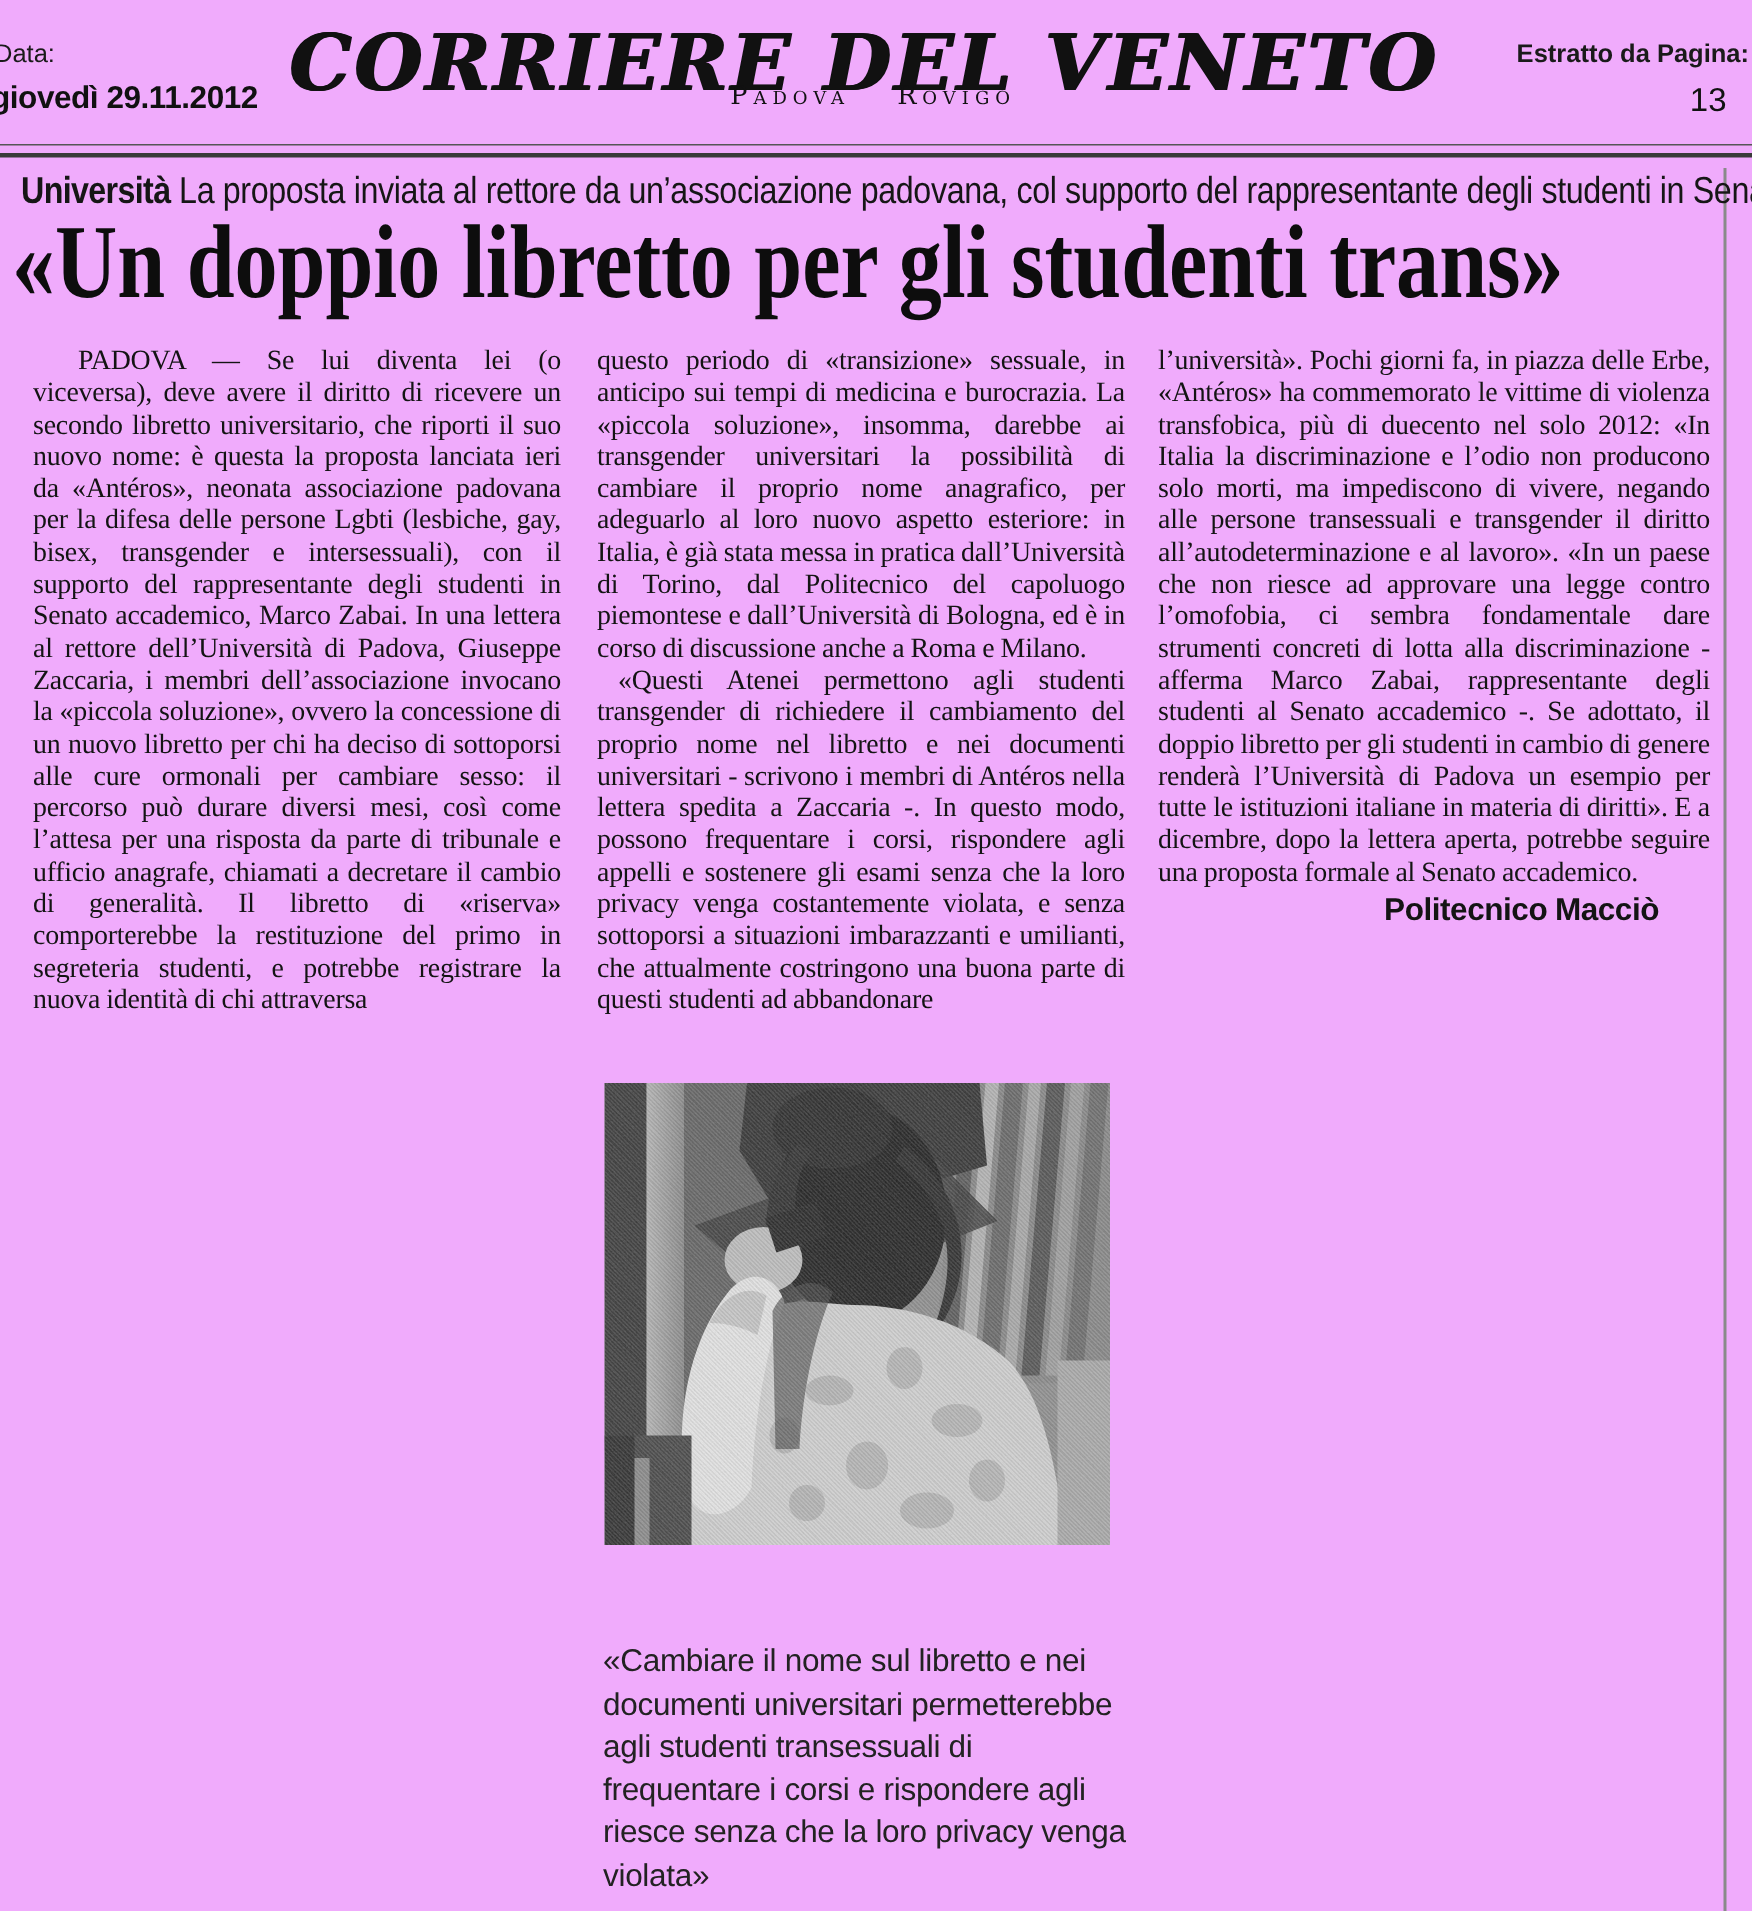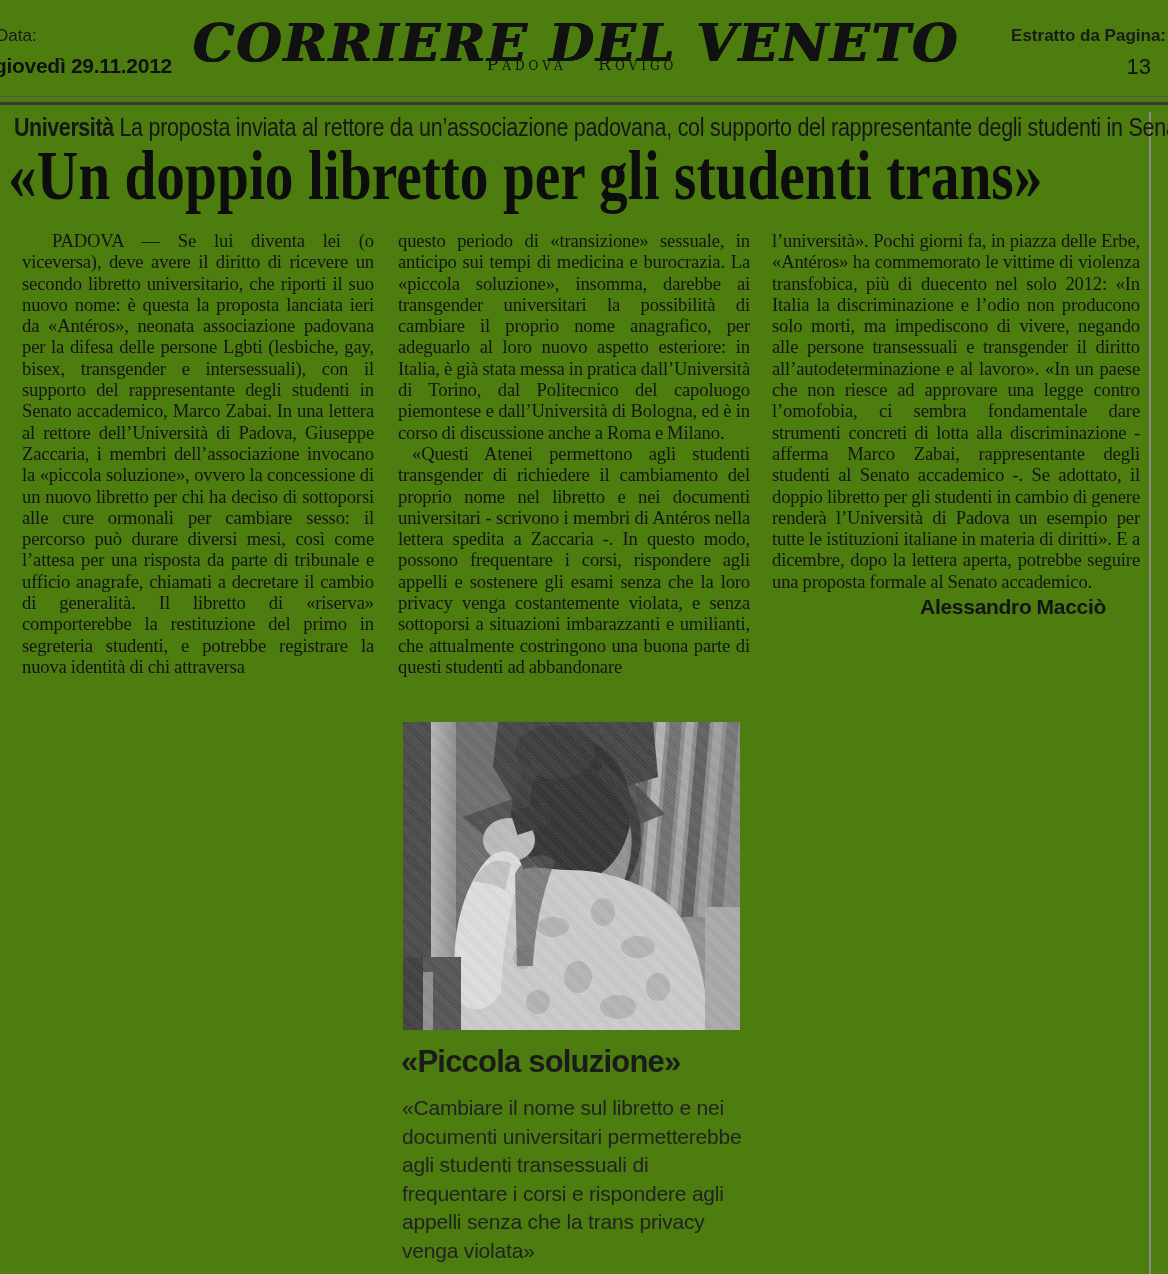--- a/index.html
+++ b/index.html
@@ -1,17 +1,17 @@
 <!DOCTYPE html>
 <html lang="it"><head>
 <meta charset="utf-8">
 <style>
   html,body{margin:0;padding:0;background:#e8e8e8;}
   .page{
-    position:relative;width:1168px;height:1274px;background:#4d7c0f;
+    position:relative;width:1168px;height:1274px;background:#f0abfc;
     margin:0 auto;overflow:hidden;color:#111;
     font-family:"Liberation Serif", serif;
   }
   
   .hdr-label{position:absolute;font-family:"Liberation Sans",sans-serif;font-size:17px;color:#1a1a1a;}
   .date-label{left:-4px;top:26px;}
   .date-value{position:absolute;left:-6px;top:54px;font-family:"Liberation Sans",sans-serif;
     font-size:21px;font-weight:bold;letter-spacing:-0.3px;}
   .masthead{
     position:absolute;left:50%;top:12px;transform:translateX(-51%);
@@ -111,21 +111,21 @@
     <p class="indent">PADOVA — Se lui diventa lei (o viceversa), deve avere il diritto di ricevere un secondo libretto universitario, che riporti il suo nuovo nome: è questa la proposta lanciata ieri da «Antéros», neonata associazione padovana per la difesa delle persone Lgbti (lesbiche, gay, bisex, transgender e intersessuali), con il supporto del rappresentante degli studenti in Senato accademico, Marco Zabai. In una lettera al rettore dell’Università di Padova, Giuseppe Zaccaria, i membri dell’associazione invocano la «piccola soluzione», ovvero la concessione di un nuovo libretto per chi ha deciso di sottoporsi alle cure ormonali per cambiare sesso: il percorso può durare diversi mesi, così come l’attesa per una risposta da parte di tribunale e ufficio anagrafe, chiamati a decretare il cambio di generalità. Il libretto di «riserva» comporterebbe la restituzione del primo in segreteria studenti, e potrebbe registrare la nuova identità di chi attraversa</p>
   </div>
 
   <div class="col col-2">
     <p>questo periodo di «transizione» sessuale, in anticipo sui tempi di medicina e burocrazia. La «piccola soluzione», insomma, darebbe ai transgender universitari la possibilità di cambiare il proprio nome anagrafico, per adeguarlo al loro nuovo aspetto esteriore: in Italia, è già stata messa in pratica dall’Università di Torino, dal Politecnico del capoluogo piemontese e dall’Università di Bologna, ed è in corso di discussione anche a Roma e Milano.</p>
     <p class="indent-sm">«Questi Atenei permettono agli studenti transgender di richiedere il cambiamento del proprio nome nel libretto e nei documenti universitari - scrivono i membri di Antéros nella lettera spedita a Zaccaria -. In questo modo, possono frequentare i corsi, rispondere agli appelli e sostenere gli esami senza che la loro privacy venga costantemente violata, e senza sottoporsi a situazioni imbarazzanti e umilianti, che attualmente costringono una buona parte di questi studenti ad abbandonare</p>
   </div>
 
   <div class="col col-3">
     <p>l’università». Pochi giorni fa, in piazza delle Erbe, «Antéros» ha commemorato le vittime di violenza transfobica, più di duecento nel solo 2012: «In Italia la discriminazione e l’odio non producono solo morti, ma impediscono di vivere, negando alle persone transessuali e transgender il diritto all’autodeterminazione e al lavoro». «In un paese che non riesce ad approvare una legge contro l’omofobia, ci sembra fondamentale dare strumenti concreti di lotta alla discriminazione - afferma Marco Zabai, rappresentante degli studenti al Senato accademico -. Se adottato, il doppio libretto per gli studenti in cambio di genere renderà l’Università di Padova un esempio per tutte le istituzioni italiane in materia di diritti». E a dicembre, dopo la lettera aperta, potrebbe seguire una proposta formale al Senato accademico.</p>
-    <div class="byline">Alessandro Macciò</div>
+    <div class="byline">Politecnico Macciò</div>
   </div>
 
   <div class="photo">
     <svg width="337" height="308" viewBox="0 0 337 308" xmlns="http://www.w3.org/2000/svg">
       <defs>
         <filter id="grain" x="0" y="0" width="100%" height="100%">
           <feTurbulence type="fractalNoise" baseFrequency="0.8" numOctaves="2" stitchTiles="stitch"></feTurbulence>
           <feColorMatrix type="saturate" values="0"></feColorMatrix>
         </filter>
         <linearGradient id="pillar" x1="0" y1="0" x2="1" y2="0">
@@ -184,16 +184,15 @@
       <rect x="16" y="250" width="14" height="58" fill="#8b8b8b"></rect>
       <rect x="0" y="235" width="20" height="73" fill="#333333"></rect>
 
       <rect x="302" y="185" width="35" height="123" fill="#a9a9a9"></rect>
 
       <rect x="0" y="0" width="337" height="308" filter="url(#grain)" opacity="0.20"></rect>
     </svg>
     <div class="halftone"></div>
   </div>
 
-  <div class="caption-title">«Piccola soluzione»</div>
-  <div class="caption-text">«Cambiare il nome sul libretto e nei documenti universitari permetterebbe agli studenti transessuali di frequentare i corsi e rispondere agli appelli senza che la trans privacy venga violata»</div>
+  <div class="caption-text">«Cambiare il nome sul libretto e nei documenti universitari permetterebbe agli studenti transessuali di frequentare i corsi e rispondere agli riesce senza che la loro privacy venga violata»</div>
 
 </div>
 
 </body></html>

